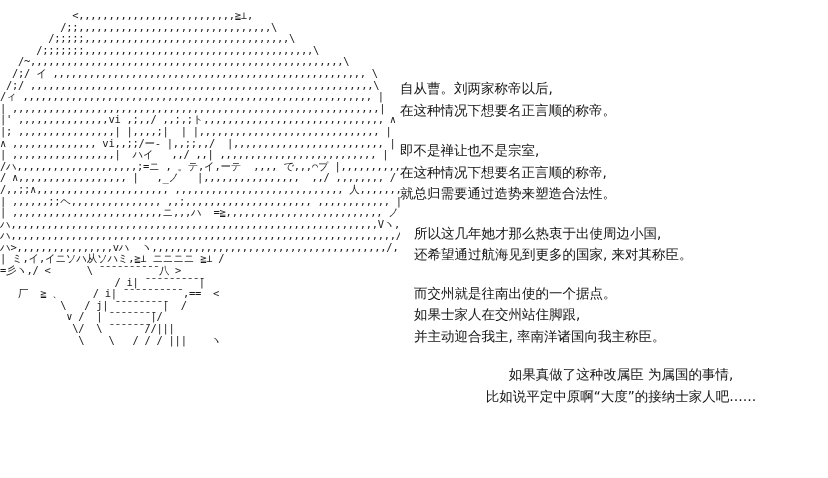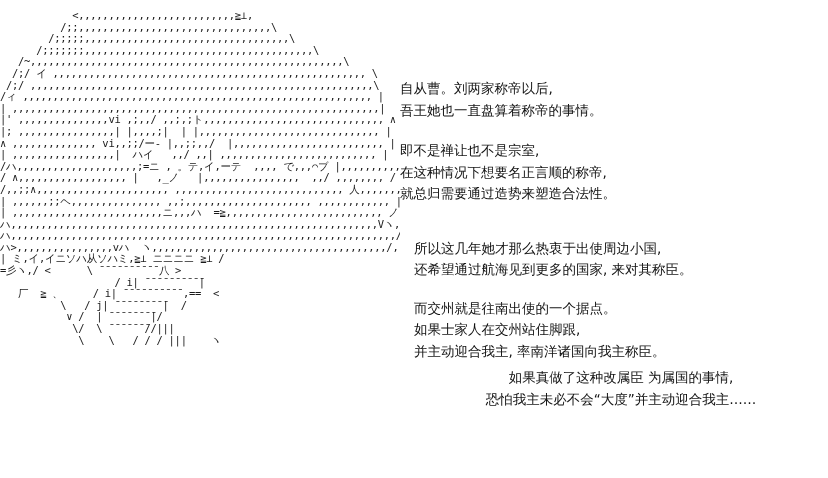--- a/index.html
+++ b/index.html
@@ -54,23 +54,23 @@
     text-align: center;
   }
   .line {
     display: block;
     white-space: pre-wrap;
   }
   .indent {
     text-indent: 14px;
   }
   .p-intro { margin-bottom: 19px; }
-  .p-legit { margin-bottom: 33px; }
+  .p-legit { margin-bottom: 18px; }
   .p-lord  { margin-bottom: 17px; }
-  .p-jiao  { margin-bottom: 5px; }
+  .p-jiao  { margin-bottom: 17px; }
 </style>
 </head>
 <body>
 
 <div class="stage">
 
   <pre class="aa-art">            &lt;,,,,,,,,,,,,,,,,,,,,,,,,,,≧⊥,
           /;;,,,,,,,,,,,,,,,,,,,,,,,,,,,,,,,,\
         /;;;;;,,,,,,,,,,,,,,,,,,,,,,,,,,,,,,,,,,\
       /;;;;;;;,,,,,,,,,,,,,,,,,,,,,,,,,,,,,,,,,,,,,,\
@@ -97,21 +97,21 @@
    厂  ≧ 、     / i| ̄ ̄ ̄ ̄ ̄ ̄ ̄ ̄ ̄ ̄ ,==  &lt;
           \   / j| ̄ ̄ ̄ ̄ ̄ ̄ ̄ ̄ ̄|  /
            ∨ /  | ̄ ̄ ̄ ̄ ̄ ̄ ̄ ̄|/
             \/  \ ̄ ̄ ̄ ̄ ̄ ̄ ̄//|||
              \    \   / / / |||    ヽ</pre>
 
   <div class="dialogue">
 
     <div class="para p-intro">
       <span class="line">自从曹。刘两家称帝以后,</span>
-      <span class="line">吾王她也一直盘算着称帝的事情。</span>
+      <span class="line">在这种情况下想要名正言顺的称帝。</span>
     </div>
 
     <div class="para p-legit">
       <span class="line">即不是禅让也不是宗室,</span>
       <span class="line">在这种情况下想要名正言顺的称帝,</span>
       <span class="line">就总归需要通过造势来塑造合法性。</span>
     </div>
 
     <div class="para p-lord">
       <span class="line indent">所以这几年她才那么热衷于出使周边小国,</span>
@@ -119,18 +119,18 @@
     </div>
 
     <div class="para p-jiao">
       <span class="line indent">而交州就是往南出使的一个据点。</span>
       <span class="line indent">如果士家人在交州站住脚跟,</span>
       <span class="line indent">并主动迎合我主, 率南洋诸国向我主称臣。</span>
     </div>
 
     <div class="para p-conclusion">
       <span class="line indent">如果真做了这种改属臣 为属国的事情,</span>
-      <span class="line indent">恐怕我主未必不会“大度”并主动迎合我主……</span>
+      <span class="line indent">比如说平定中原啊“大度”的接纳士家人吧……</span>
     </div>
 
   </div>
 
 </div>
 
 </body></html>

